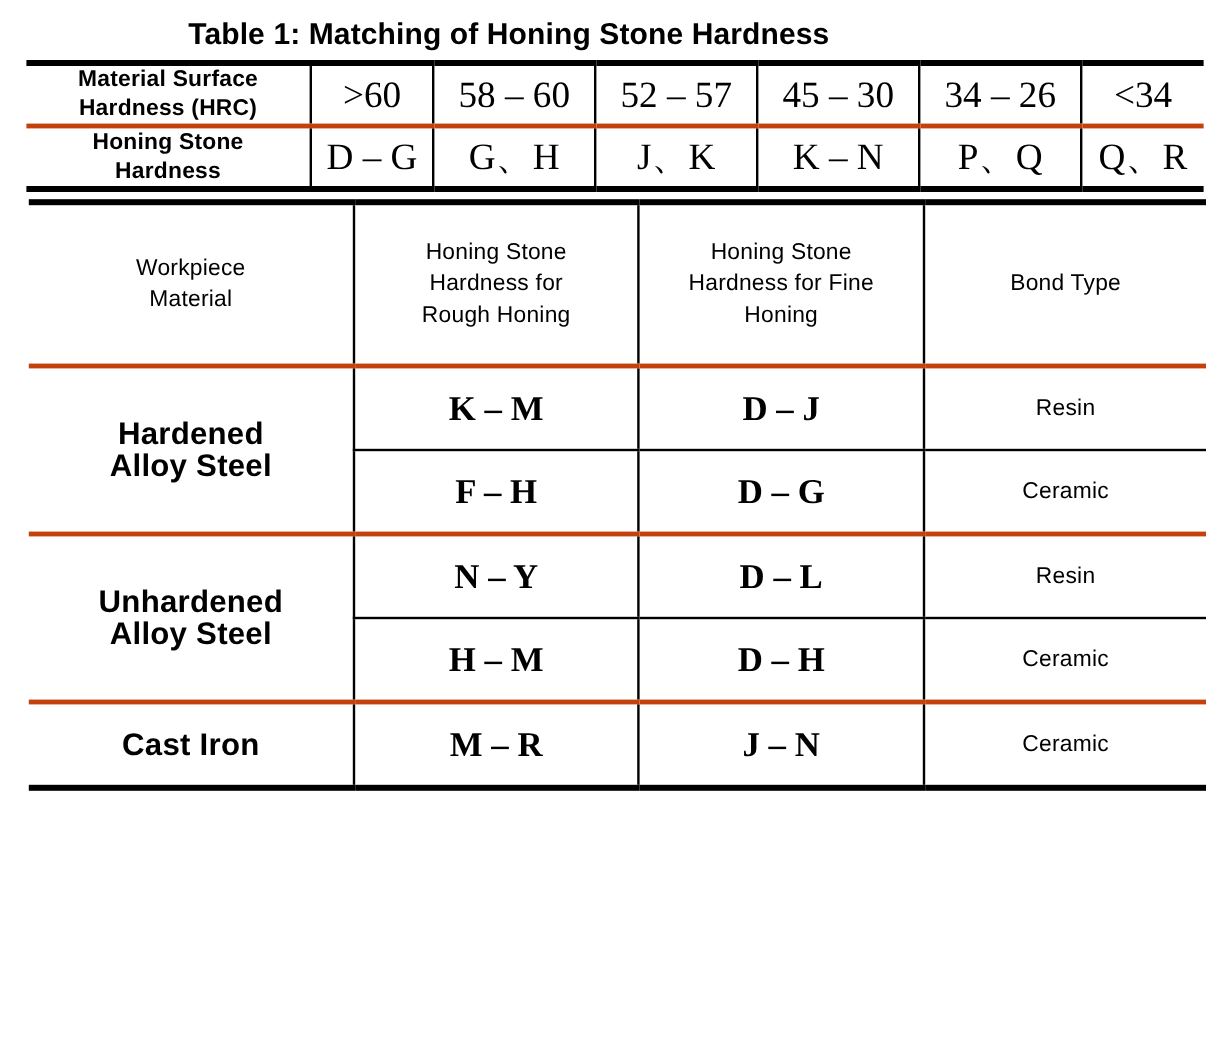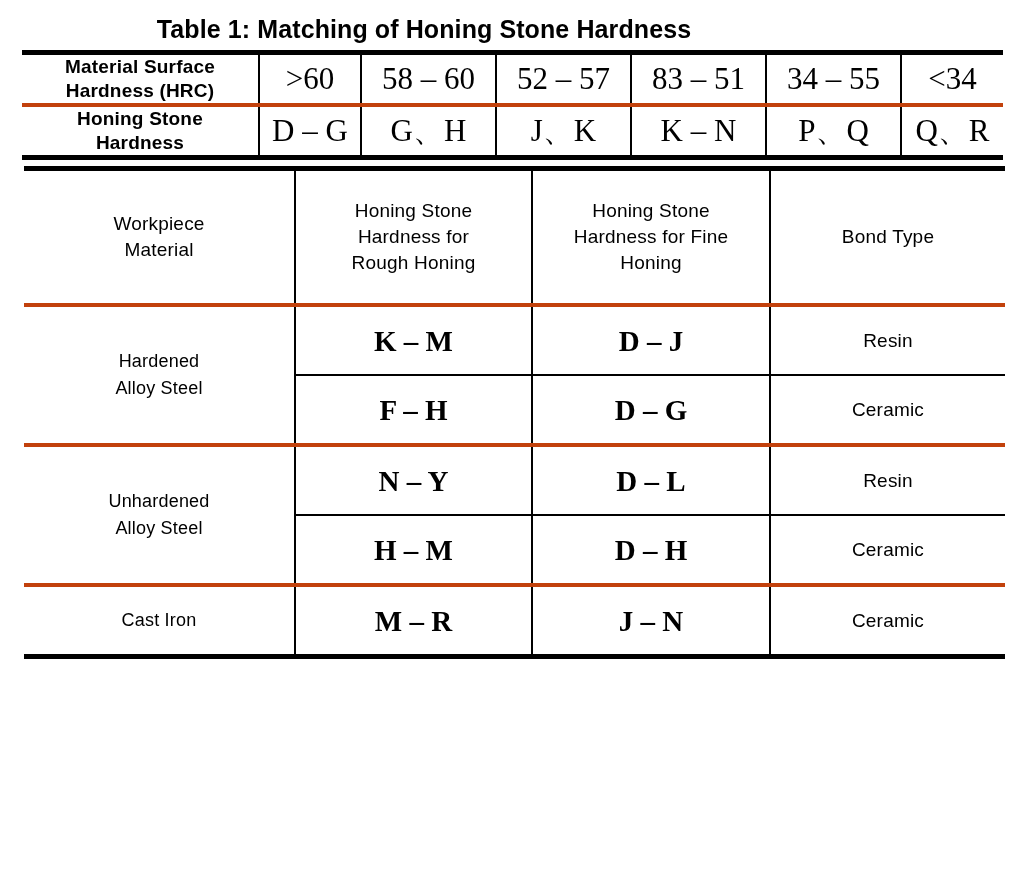--- a/index.html
+++ b/index.html
@@ -90,22 +90,22 @@
   #table2-wrap { margin-top: 6px; padding-left: 24px; }
   .t2-head-cell {
     font-family: "Liberation Sans", sans-serif;
     font-weight: normal;
     font-size: 19px;
     line-height: 26px;
     letter-spacing: 0.2px;
   }
   .t2-mat {
     font-family: "Liberation Sans", sans-serif;
-    font-weight: normal;
-    font-size: 18px;
+    font-weight: bold;
+    font-size: 26px;
     line-height: 27px;
     letter-spacing: 0.2px;
   }
   .t2-bond {
     font-family: "Liberation Sans", sans-serif;
     font-weight: normal;
     font-size: 19px;
     line-height: 24px;
     letter-spacing: 0.2px;
   }
@@ -140,22 +140,22 @@
       </colgroup>
       <tbody>
         <tr class="t1-row-a">
           <td class="t1-head-cell rule-top rule-mid">
             <div>Material Surface</div>
             <div>Hardness (HRC)</div>
           </td>
           <td class="t1-val rule-top rule-mid vline-l">&gt;60</td>
           <td class="t1-val rule-top rule-mid vline-l">58 – 60</td>
           <td class="t1-val rule-top rule-mid vline-l">52 – 57</td>
-          <td class="t1-val rule-top rule-mid vline-l">83 – 51</td>
-          <td class="t1-val rule-top rule-mid vline-l">34 – 55</td>
+          <td class="t1-val rule-top rule-mid vline-l">45 – 30</td>
+          <td class="t1-val rule-top rule-mid vline-l">34 – 26</td>
           <td class="t1-val rule-top rule-mid vline-l">&lt;34</td>
         </tr>
         <tr class="t1-row-b">
           <td class="t1-head-cell rule-bottom">
             <div>Honing Stone</div>
             <div>Hardness</div>
           </td>
           <td class="t1-val rule-bottom vline-l">D – G</td>
           <td class="t1-val rule-bottom vline-l">G、H</td>
           <td class="t1-val rule-bottom vline-l">J、K</td>

